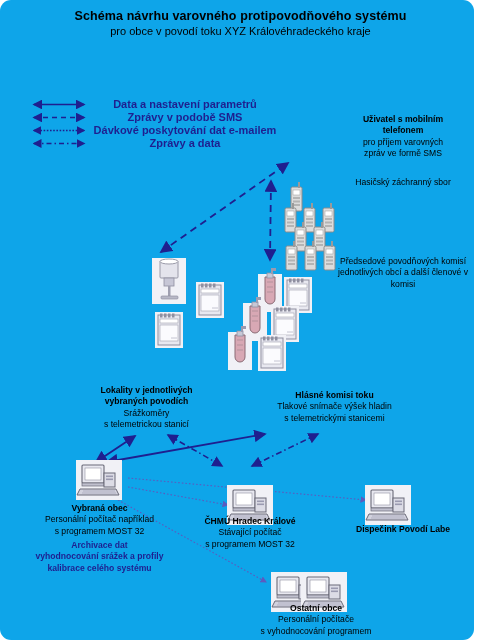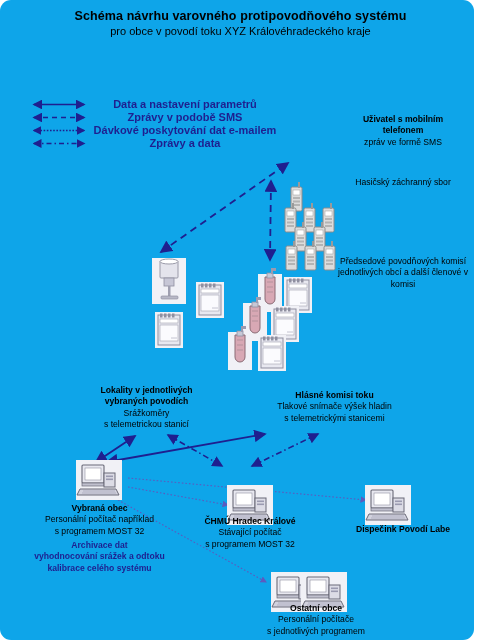--- a/index.html
+++ b/index.html
@@ -429,20 +429,21 @@
     <rect x="30" y="15.5" width="7" height="1.6" fill="#9a9ab0"></rect>
     <rect x="30" y="18.5" width="7" height="1.6" fill="#9a9ab0"></rect>
     <path d="M4,29 h36 l3,6 h-42 z" fill="#d2d2de" stroke="#6a6a78" stroke-width="1"></path>
     <line x1="7" y1="31" x2="39" y2="31" stroke="#9a9ab0" stroke-width=".6"></line>
     <line x1="6" y1="33" x2="40" y2="33" stroke="#9a9ab0" stroke-width=".6"></line>
   </svg>
 
   <div class="tbox" style="left:328px; top:114px; width:150px;">
     <span class="b">Uživatel s mobilním</span>
     <span class="b">telefonem</span>
+    <span class="n">pro příjem varovných</span>
     <span class="n">zpráv ve formě SMS</span>
   </div>
 
   <div class="tbox" style="left:328px; top:177px; width:150px;">
     <span class="n">Hasičský záchranný sbor</span>
   </div>
 
   <div class="tbox" style="left:325px; top:208px; width:156px;margin-top:48px;">
     <span class="n">Předsedové povodňových komisí</span>
     <span class="n">jednotlivých obcí a další členové v</span>
@@ -463,33 +464,33 @@
   </div>
 
   <div class="tbox" style="left:12px; top:503px; width:175px;">
     <span class="b">Vybraná obec</span>
     <span class="n">Personální počítač například</span>
     <span class="n">s programem MOST 32</span>
   </div>
 
   <div class="tbox blue" style="left:12px; top:540px; width:175px;">
     <span class="b">Archivace dat</span>
-    <span class="b">vyhodnocování srážek a odtoku</span>
+    <span class="b">vyhodnocování srážek a profily</span>
     <span class="b">kalibrace celého systému</span>
   </div>
 
   <div class="tbox" style="left:180px; top:516px; width:140px;">
     <span class="b">ČHMÚ Hradec Králové</span>
     <span class="n">Stávající počítač</span>
     <span class="n">s programem MOST 32</span>
   </div>
 
   <div class="tbox" style="left:333px; top:524px; width:140px;">
     <span class="b">Dispečink Povodí Labe</span>
   </div>
 
   <div class="tbox" style="left:236px; top:603px; width:160px;">
     <span class="b">Ostatní obce</span>
     <span class="n">Personální počítače</span>
-    <span class="n">s jednotlivých programem</span>
+    <span class="n">s vyhodnocování programem</span>
   </div>
 
 </div>
 
 </body></html>

